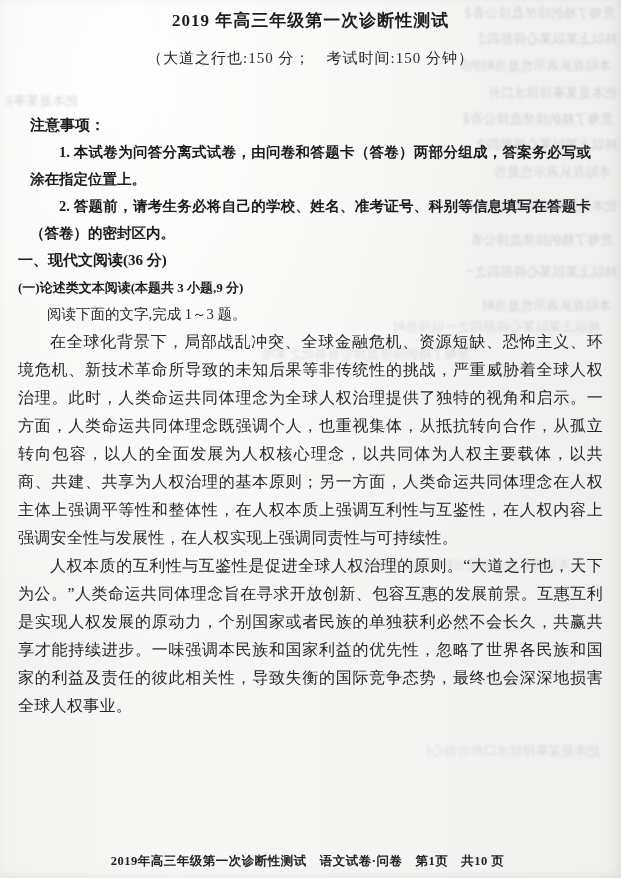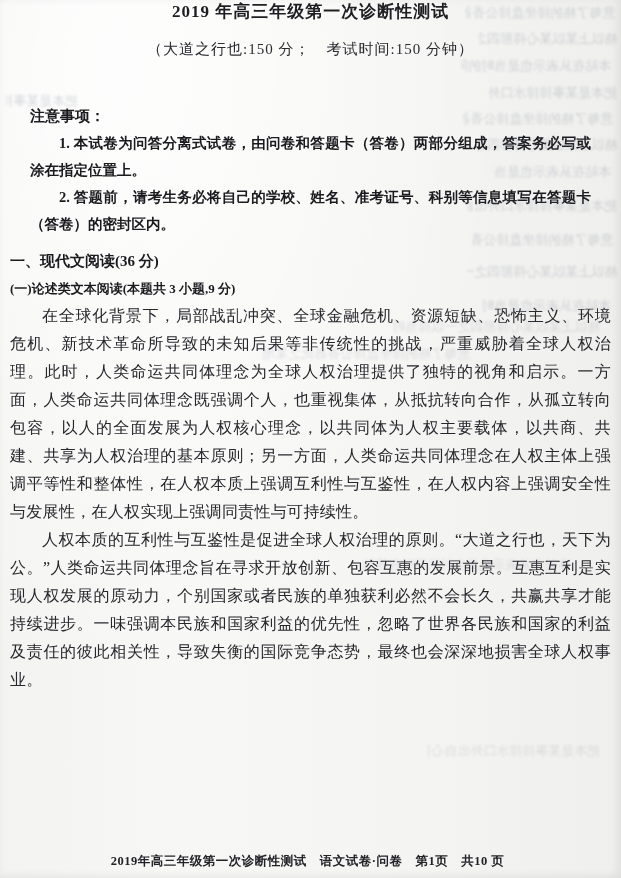--- a/index.html
+++ b/index.html
@@ -43,42 +43,42 @@
   .bp9 {top:231px; right:8px;  width:140px;}
   .bp10{top:263px; right:4px;  width:150px;}
   .bp11{top:297px; right:10px; width:128px;}
   .bp12{top:92px;  left:6px;   width:72px;}
   .bp13{top:318px; left:212px; width:388px; opacity:.75;}
   .bp14{top:345px; left:152px; width:318px; opacity:.75;}
   .bp15{top:556px; left:332px; width:238px; opacity:.7;}
   .bp16{top:742px; left:428px; width:172px; opacity:.7;}
 
   
-  .header{}
+  .header{margin-top:9px;}
   .title-session{
     text-align:center;font-weight:700;font-size:17px;letter-spacing:1px;color:#1d1d22;
   }
   .title-paper{
     text-align:center;font-weight:700;font-size:31px;letter-spacing:3px;
     margin-top:20px;color:#17171c;
   }
   .title-meta{
     text-align:center;font-size:15px;margin-top:17px;letter-spacing:1px;color:#2a2a30;
   }
 
   
   .notice{margin-top:44px;padding:0 30px;}
   .notice-heading{font-weight:700;font-size:15px;line-height:27px;color:#1a1a1f;}
   .notice-item{
     margin:0;font-weight:700;font-size:14.5px;line-height:27px;
     text-indent:2em;text-align:justify;color:#1a1a1f;
   }
 
   
-  .content{padding:0 10px;margin-top:10px;font-family:Liberation Serif, serif;}
+  .content{padding:0 18px;font-family:Liberation Serif, serif;}
   .section-heading{font-weight:700;font-size:15px;line-height:27px;color:#1a1a1f;}
   .subsection-heading{font-weight:700;font-size:13px;line-height:27px;color:#1a1a1f;}
   .instruction{margin:0;font-size:14.5px;line-height:27px;text-indent:2em;color:#26262c;}
   .para{
     margin:0;font-size:16px;line-height:28px;letter-spacing:0.3px;
     text-indent:2em;text-align:justify;color:#26262c;
   }
 
   
   .footer{
@@ -118,19 +118,20 @@
 
   <section class="notice">
     <div class="notice-heading">注意事项：</div>
     <p class="notice-item">1. 本试卷为问答分离式试卷，由问卷和答题卡（答卷）两部分组成，答案务必写或涂在指定位置上。</p>
     <p class="notice-item">2. 答题前，请考生务必将自己的学校、姓名、准考证号、科别等信息填写在答题卡（答卷）的密封区内。</p>
   </section>
 
   <section class="content">
     <div class="section-heading">一、现代文阅读(36 分)</div>
     <div class="subsection-heading">(一)论述类文本阅读(本题共 3 小题,9 分)</div>
+    <p class="instruction">阅读下面的文字,完成 1～3 题。</p>
     <p class="para">在全球化背景下，局部战乱冲突、全球金融危机、资源短缺、恐怖主义、环境危机、新技术革命所导致的未知后果等非传统性的挑战，严重威胁着全球人权治理。此时，人类命运共同体理念为全球人权治理提供了独特的视角和启示。一方面，人类命运共同体理念既强调个人，也重视集体，从抵抗转向合作，从孤立转向包容，以人的全面发展为人权核心理念，以共同体为人权主要载体，以共商、共建、共享为人权治理的基本原则；另一方面，人类命运共同体理念在人权主体上强调平等性和整体性，在人权本质上强调互利性与互鉴性，在人权内容上强调安全性与发展性，在人权实现上强调同责性与可持续性。</p>
     <p class="para">人权本质的互利性与互鉴性是促进全球人权治理的原则。“大道之行也，天下为公。”人类命运共同体理念旨在寻求开放创新、包容互惠的发展前景。互惠互利是实现人权发展的原动力，个别国家或者民族的单独获利必然不会长久，共赢共享才能持续进步。一味强调本民族和国家利益的优先性，忽略了世界各民族和国家的利益及责任的彼此相关性，导致失衡的国际竞争态势，最终也会深深地损害全球人权事业。</p>
   </section>
 
   <div class="footer">2019年高三年级第一次诊断性测试　语文试卷·问卷　第1页　共10 页</div>
 
 </div>
 
 </body></html>

